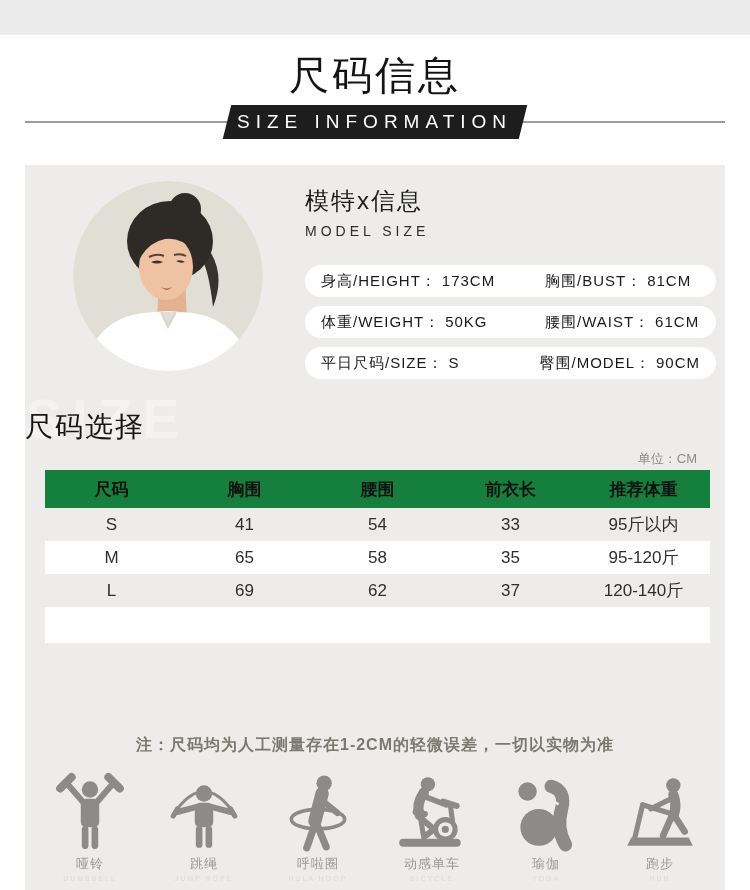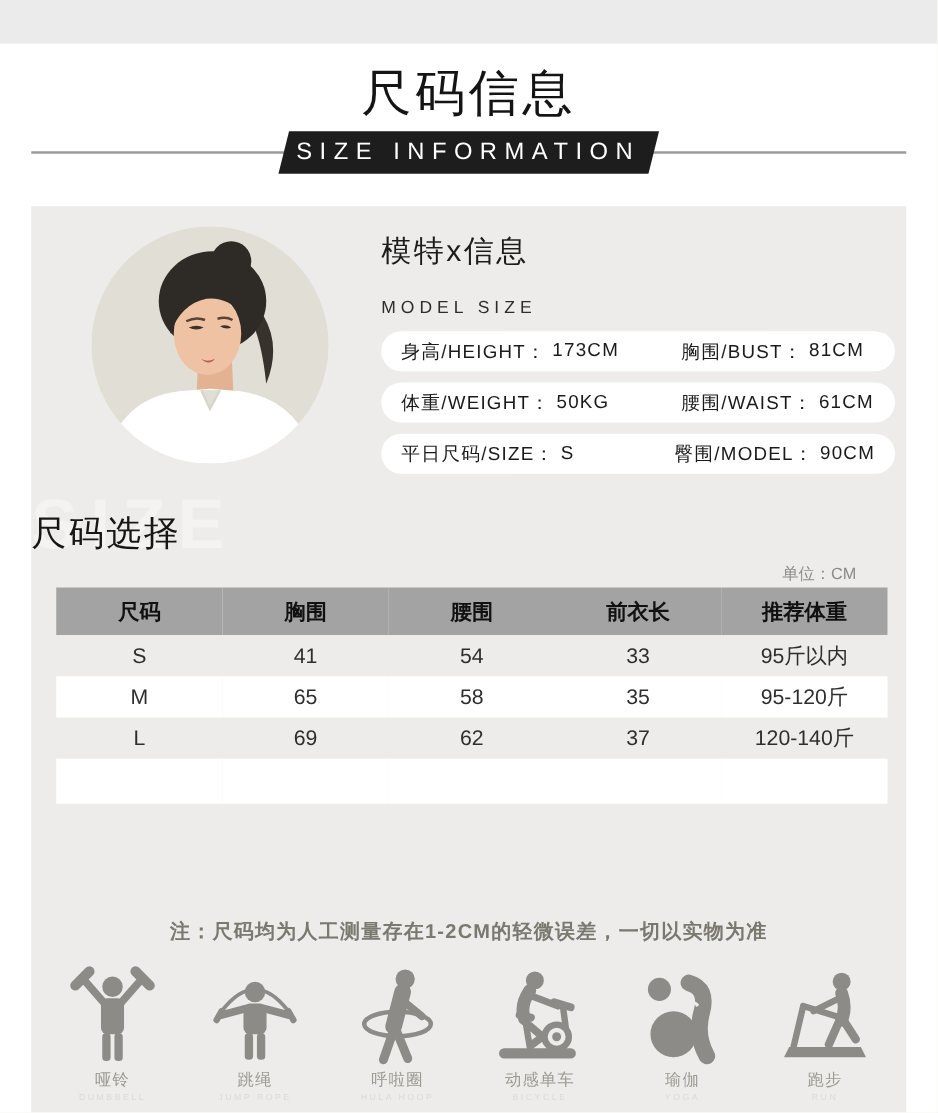--- a/index.html
+++ b/index.html
@@ -17,38 +17,38 @@
     width:296px; height:34px; background:#1d1d1d; display:flex; align-items:center; justify-content:center; }
   .banner-text { transform:skewX(14deg); color:#ffffff; font-size:19px; letter-spacing:6px; white-space:nowrap; }
 
   .panel { margin:26px 25px 0; height:725px; background:#edeceb; overflow:hidden; }
 
   
   .model-area { position:relative; height:235px; }
   .model-photo { position:absolute; left:48px; top:16px; width:190px; height:190px; border-radius:50%; overflow:hidden; }
   .model-head { position:absolute; left:280px; top:20px; }
   .model-title { font-size:24px; color:#1c1c1c; letter-spacing:2px; }
-  .model-sub { font-size:14px; letter-spacing:4px; color:#2d2d2d; margin-top:20px; }
+  .model-sub { font-size:14px; letter-spacing:4px; color:#2d2d2d; margin-top:6px; }
   .pill-list { position:absolute; left:280px; right:9px; top:100px; display:flex; flex-direction:column; gap:9px; }
   .pill { background:#ffffff; border-radius:16px; height:32px; display:flex; align-items:center;
     font-size:15px; color:#1a1a1a; padding:0 16px; }
   .pill .left { width:224px; display:flex; white-space:nowrap; }
   .pill .right { flex:1; display:flex; white-space:nowrap; }
   .pill .lbl { letter-spacing:1px; }
   .pill .val { margin-left:5px; letter-spacing:1px; }
 
   
   .size-heading { position:relative; text-align:left; height:52px; padding-top:6px; }
   .watermark { position:absolute; left:0; right:0; top:-14px; font-size:56px; font-weight:700;
     letter-spacing:10px; color:#f4f3f1; }
   .size-title { position:relative; font-size:28px; line-height:42px; color:#161616; letter-spacing:2px; font-weight:500; }
-  .unit { text-align:right; padding-right:40px; font-size:13px; color:#8b8b8b; height:16px; line-height:14px; }
+  .unit { text-align:right; padding-right:28px; font-size:13px; color:#8b8b8b; height:16px; line-height:14px; }
 
   table.size-table { margin:2px 20px 0; width:665px; border-collapse:collapse; table-layout:fixed; text-align:center; }
-  .size-table th { background:#a3a3a3; height:38px; font-size:17px; font-weight:700; color:#111111; }
+  .size-table th { background:#15803d; height:38px; font-size:17px; font-weight:700; color:#111111; }
   .size-table td { height:33px; font-size:17px; font-weight:400; color:#2e2e2e; }
   .size-table tr.alt td { background:#ffffff; }
   .size-table tr.empty td { background:#ffffff; height:36px; }
 
   .note { text-align:center; margin-top:92px; font-size:16px; font-weight:700; color:#7b786f; letter-spacing:1px; }
 
   
   .activities { display:flex; margin-top:16px; padding:0 8px; }
   .activity { flex:1; text-align:center; }
   .activity svg { width:84px; height:82px; display:block; margin:0 auto; }

